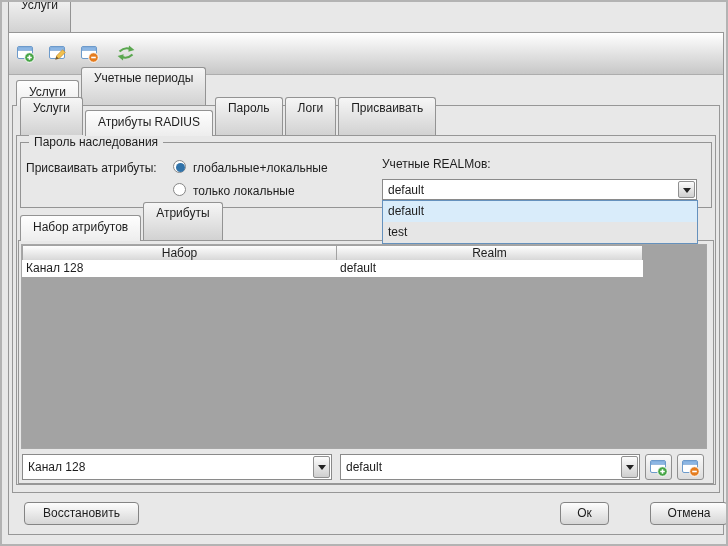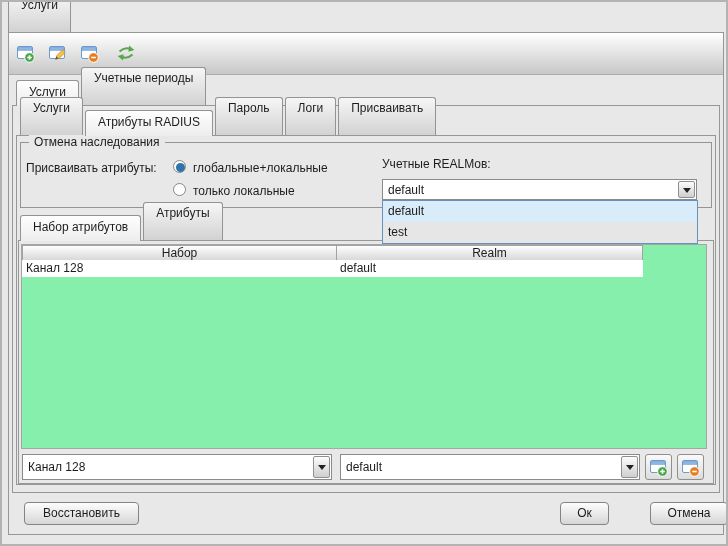--- a/index.html
+++ b/index.html
@@ -26,21 +26,21 @@
 
   .combo { position:absolute; display:flex; align-items:center; background:#fff; border:1px solid #8a8a8a; }
   .combo .val { padding-left:5px; white-space:nowrap; overflow:hidden; }
   .combo .cbtn { position:absolute; top:1px; bottom:1px; right:1px; width:17px; background:linear-gradient(#fcfcfc,#cfcfcf); border:1px solid #909090; border-radius:2px; display:flex; align-items:center; justify-content:center; }
   .combo .arr { width:0; height:0; border:4px solid transparent; border-top:5px solid #222; margin-top:5px; }
 
   .popup { position:absolute; left:380px; top:198px; width:316px; border:1px solid #6591bd; background:#e6e6e6; z-index:50; }
   .popup-item { height:21px; line-height:21px; padding-left:5px; }
   .popup-item.sel { background:#d9ecfa; }
 
-  .table-area { position:absolute; border:1px solid #a6a6a6; background:#86efac; }
+  .table-area { position:absolute; border:1px solid #a6a6a6; background:#a3a3a3; }
   .th { position:absolute; top:0; height:16px; background:linear-gradient(#fefefe,#d8d8d8); border:1px solid #a2a2a2; text-align:center; line-height:14px; }
   .trow { position:absolute; top:15px; left:0; width:621px; height:17px; background:#fff; }
   .trow span { position:absolute; top:1px; line-height:15px; white-space:nowrap; }
 
   .btn { position:absolute; height:23px; background:linear-gradient(#fdfdfd,#d6d6d6); border:1px solid #848484; border-radius:4px; text-align:center; line-height:21px; }
   .sq-btn { position:absolute; width:27px; height:26px; background:linear-gradient(#fafafa,#dcdcdc); border:1px solid #8f8f8f; border-radius:3px; display:flex; align-items:center; justify-content:center; }
 </style>
 </head>
 <body>
 
@@ -98,21 +98,21 @@
         <div class="tab inactive">Услуги</div>
         <div class="tab active">Атрибуты RADIUS</div>
         <div class="tab inactive">Пароль</div>
         <div class="tab inactive">Логи</div>
         <div class="tab inactive">Присваивать</div>
       </div>
 
       <div class="panel" style="left:3px; top:29px; width:700px; height:350px;">
 
         <div class="groupbox" style="left:3px; top:6px; width:692px; height:66px;">
-          <span class="legend">Отмена наследования</span>
+          <span class="legend">Пароль наследования</span>
           <span class="lbl" style="left:5px; top:18px;">Присваивать атрибуты:</span>
           <span class="radio sel" style="left:152px; top:17px;"></span>
           <span class="lbl" style="left:172px; top:18px;">глобальные+локальные</span>
           <span class="radio" style="left:152px; top:40px;"></span>
           <span class="lbl" style="left:172px; top:41px;">только локальные</span>
           <span class="lbl" style="left:361px; top:14px;">Учетные REALMов:</span>
           <div class="combo" style="left:361px; top:36px; width:315px; height:21px;">
             <span class="val">default</span>
             <span class="cbtn">
                 <span class="arr"></span>

